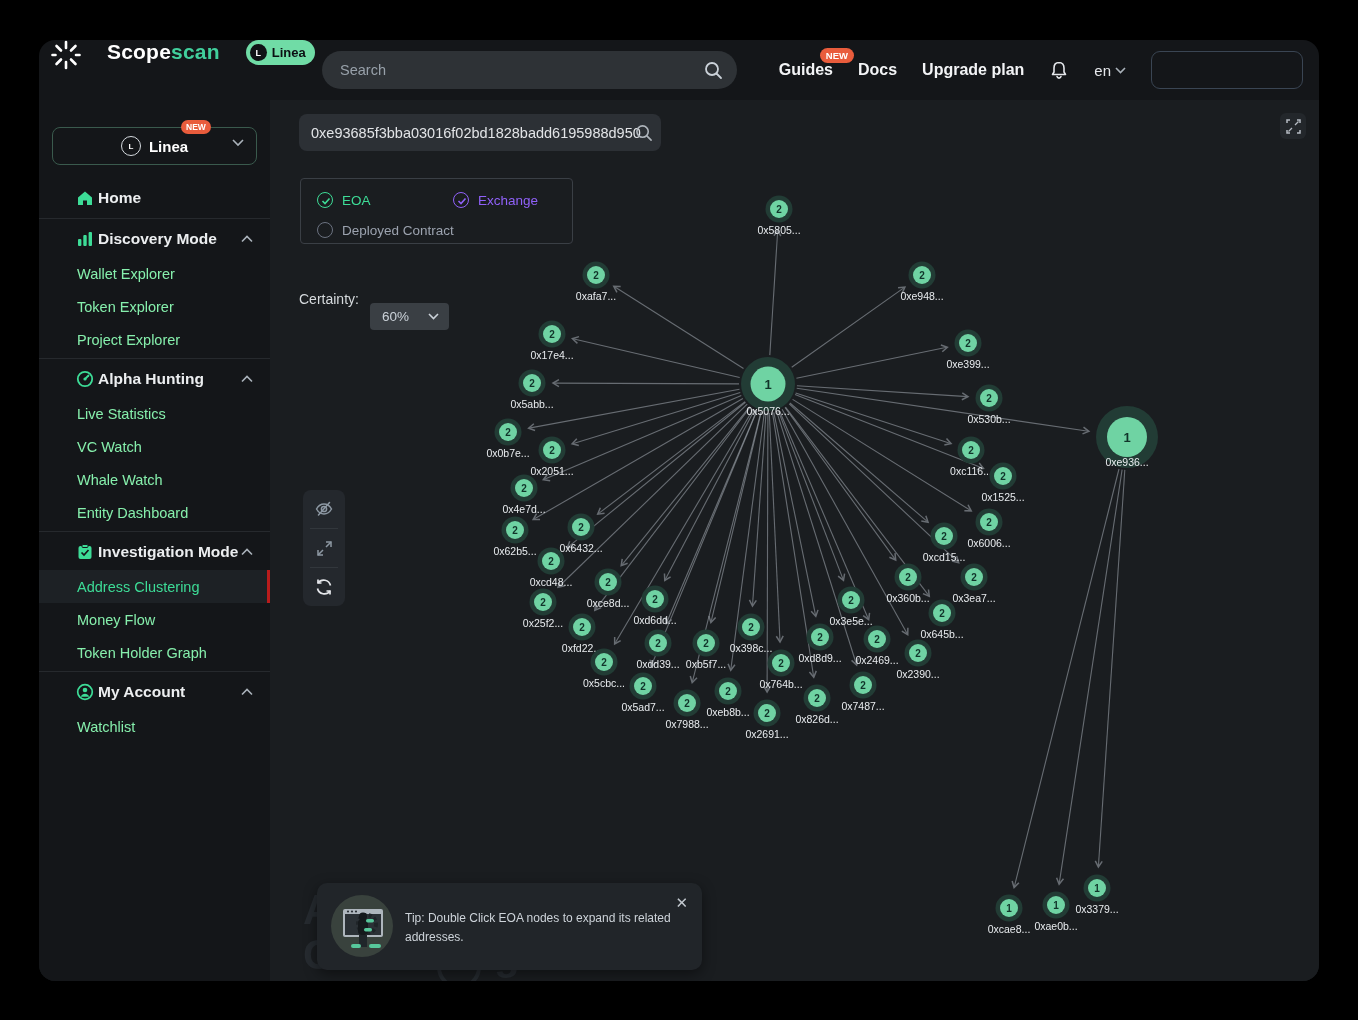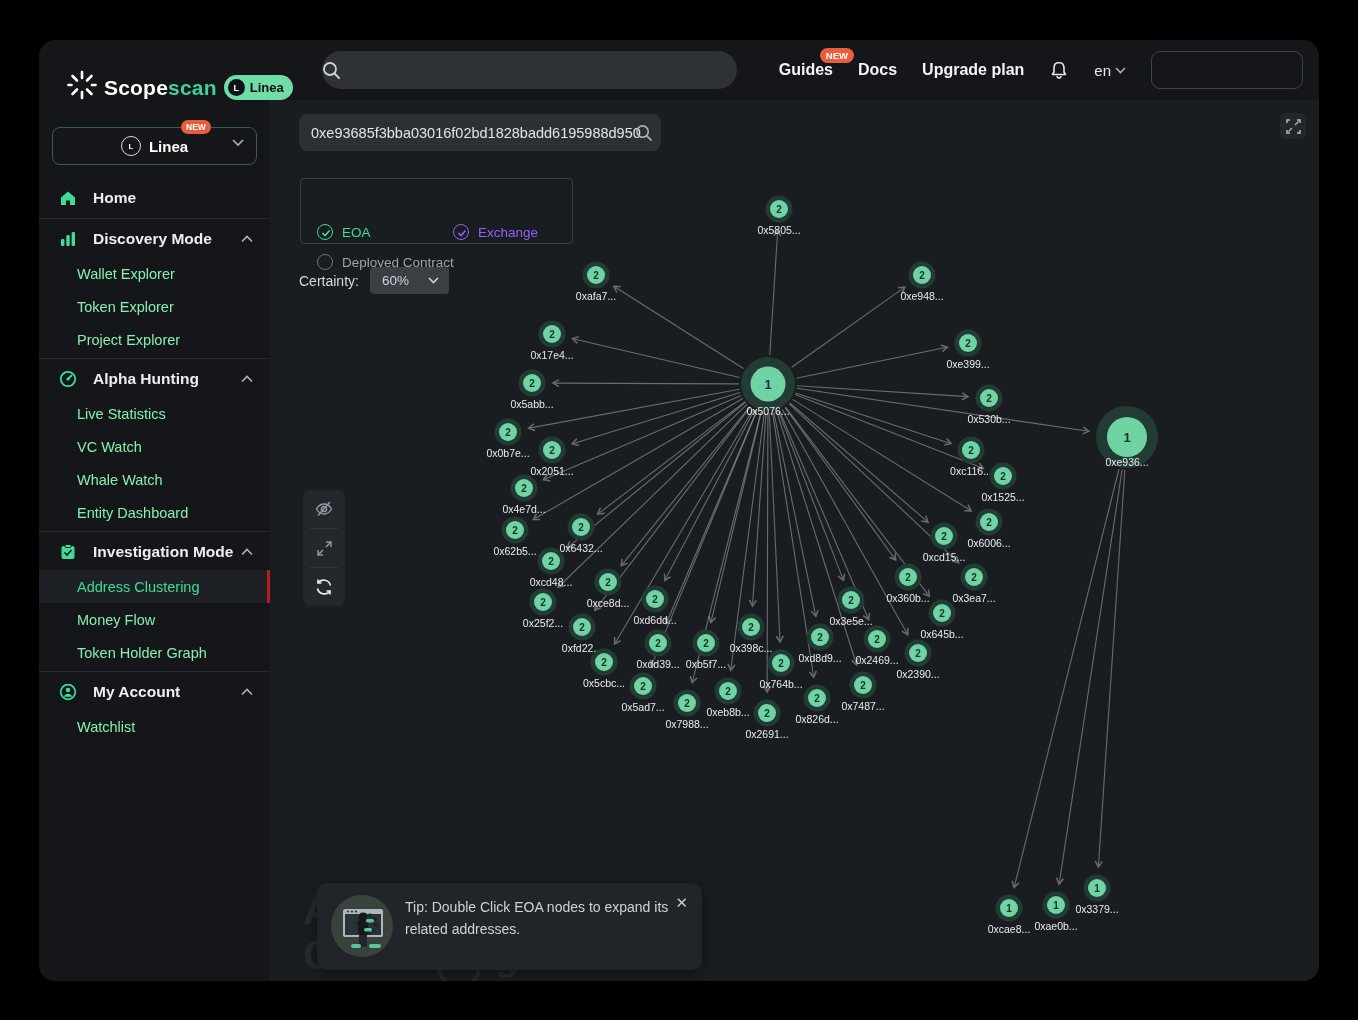--- a/index.html
+++ b/index.html
@@ -1,19 +1,19 @@
 <!DOCTYPE html>
 <html><head>
 <meta charset="utf-8">
 <style>
   html,body{margin:0;padding:0;width:1358px;height:1020px;background:#000;font-family:"Liberation Sans",sans-serif;overflow:hidden;}
   .window{position:absolute;left:39px;top:40px;width:1280px;height:941px;background:#141619;border-radius:16px;overflow:hidden;}
   
   .header{position:absolute;top:0;left:0;right:0;height:60px;display:flex;align-items:center;}
-  .logo{position:absolute;left:28px;top:0;height:60px;display:flex;align-items:flex-end;gap:7px;}
+  .logo{position:absolute;left:12px;top:0;height:60px;display:flex;align-items:flex-start;gap:26px;}
   .logo-text{font-size:21px;font-weight:bold;color:#fff;letter-spacing:.2px;}
   .logo-text .scan{color:#41cf9c;}
   .linea-pill{display:flex;align-items:center;gap:5px;background:#70dca6;border-radius:13px;height:25px;padding:0 9px 0 4px;}
   .linea-pill .dot{width:17px;height:17px;border-radius:50%;background:#101316;color:#fff;font-size:9px;font-weight:bold;display:flex;align-items:center;justify-content:center;}
   .linea-pill .txt{color:#0b0f12;font-size:13px;font-weight:bold;}
   .search{position:absolute;left:283px;top:11px;width:415px;height:38px;background:#2e3236;border-radius:19px;display:flex;align-items:center;}
   .search input{flex:1;background:transparent;border:none;outline:none;color:#e5e7eb;font-size:14.5px;padding:0 10px 0 18px;font-family:inherit;}
   .search input::placeholder{color:#98a1aa;}
   .search .mag{margin-right:14px;}
   .nav{position:absolute;right:16px;top:0;height:60px;display:flex;align-items:center;gap:25px;}
@@ -23,55 +23,55 @@
   .lang{display:flex;align-items:center;gap:4px;color:#e5e7eb;font-size:15px;}
   .empty-btn{width:150px;height:36px;border:1px solid #3a4553;border-radius:9px;background:transparent;}
   
   .sidebar{position:absolute;top:60px;left:0;width:231px;bottom:0;background:#141619;border-right:1px solid #24282c;}
   .network-btn{position:relative;margin:27px 13px 0 13px;height:36px;border:1px solid #3a5a4d;border-radius:8px;display:flex;align-items:center;justify-content:center;gap:8px;cursor:pointer;}
   .network-btn .ring{width:18px;height:18px;border-radius:50%;border:1.5px solid #d5dadf;color:#fff;font-size:8px;font-weight:bold;display:flex;align-items:center;justify-content:center;}
   .network-btn .name{color:#fff;font-size:15px;font-weight:bold;}
   .network-btn .nb{position:absolute;top:-8px;left:128px;background:#e95c3c;color:#fff;font-size:8.5px;font-weight:bold;border-radius:7px;padding:2px 5px;}
   .network-btn .chev{position:absolute;right:12px;top:11px;}
   .side-list{position:absolute;top:80px;left:0;right:0;}
-  .srow{display:flex;align-items:center;height:36px;padding-left:20px;gap:16px;cursor:pointer;position:relative;}
+  .srow{display:flex;align-items:center;height:36px;padding-left:37px;gap:4px;cursor:pointer;position:relative;}
   .srow .lbl{color:#eceef0;font-size:15.5px;font-weight:bold;}
   .srow .chev-up{position:absolute;right:17px;}
   .subrow{display:flex;align-items:center;height:33px;padding-left:38px;cursor:pointer;color:#86efac;font-size:14.5px;}
   .subrow.selected{background:#1d2125;color:#3ddc97;border-right:3px solid #b91c1c;}
   .sdiv{height:1px;background:#26292d;margin:2px 0;}
   
   .main{position:absolute;top:60px;left:231px;right:0;bottom:0;background:#1a1d20;}
   .graph-svg{position:absolute;left:0;top:0;width:1049px;height:881px;z-index:2;}
   svg text{font-family:"Liberation Sans",sans-serif;}
   .addr-box{position:absolute;left:29px;top:14px;width:362px;height:37px;background:#2c3035;border-radius:8px;display:flex;align-items:center;z-index:3;}
   .addr-box input{flex:1;min-width:0;background:transparent;border:none;outline:none;color:#e2e4e7;font-size:14.5px;padding:0 0 0 12px;font-family:inherit;}
   .addr-box .mag{margin-right:8px;margin-left:-26px;}
   .fs-btn{position:absolute;right:13px;top:13px;width:26px;height:26px;background:#23272b;border-radius:6px;display:flex;align-items:center;justify-content:center;z-index:3;cursor:pointer;}
   .legend{position:absolute;left:30px;top:78px;width:271px;height:64px;border:1px solid #3a3f45;border-radius:4px;z-index:3;}
-  .leg-item{position:absolute;display:flex;align-items:center;gap:9px;font-size:13.5px;cursor:pointer;margin-top:32px;}
+  .leg-item{position:absolute;display:flex;align-items:center;gap:9px;font-size:13.5px;cursor:pointer;}
   .leg-eoa{left:16px;top:13px;color:#3ddc97;}
   .leg-ex{left:152px;top:13px;color:#9061f9;}
   .leg-dep{left:16px;top:43px;color:#9ca3af;}
   .circ{width:16px;height:16px;border-radius:50%;box-sizing:border-box;}
   .circ.green{border:1.5px solid #3ddc97;}
   .circ.purple{border:1.5px solid #9061f9;}
   .circ.gray{border:1.5px solid #6b7280;}
   .certainty{position:absolute;left:29px;top:167px;display:flex;align-items:center;gap:11px;z-index:3;}
   .certainty .clbl{color:#d6dadd;font-size:14px;text-align:center;}
-  .cert-dd{width:79px;height:27px;background:#3a3f44;border-radius:4px;display:flex;align-items:center;justify-content:space-between;padding:0 10px 0 12px;box-sizing:border-box;cursor:pointer;}
+  .cert-dd{width:79px;height:27px;background:#3a3f44;border-radius:4px;display:flex;align-items:center;justify-content:space-between;padding:0 10px 0 12px;box-sizing:border-box;cursor:pointer;margin-top:36px;}
   .cert-dd .val{color:#cbd2d9;font-size:13.5px;}
   .toolbar{position:absolute;left:33px;top:390px;width:42px;background:#24282d;border-radius:8px;z-index:3;}
   .tool{height:38px;display:flex;align-items:center;justify-content:center;cursor:pointer;}
   .tdiv{height:1px;background:#32373c;margin:0 7px;}
   .watermark{position:absolute;left:33px;top:788px;z-index:1;color:#262b30;font-size:42px;font-weight:bold;line-height:1.06;letter-spacing:1px;}
   .wm-ring{position:absolute;left:167px;top:845px;width:36px;height:36px;border:4px solid #262b30;border-radius:50%;z-index:1;}
   .tip{position:absolute;left:47px;top:783px;width:385px;height:87px;background:#212529;border-radius:10px;box-shadow:0 4px 14px rgba(0,0,0,.45);z-index:5;}
   .tip-ill{position:absolute;left:14px;top:12px;width:62px;height:62px;border-radius:50%;background:#39423d;overflow:hidden;}
-  .tip-text{position:absolute;left:88px;top:14px;width:266px;color:#cdd3d9;font-size:14px;line-height:1.55;}
+  .tip-text{position:absolute;left:88px;top:26px;width:266px;color:#cdd3d9;font-size:12px;line-height:1.55;}
   .tip-x{position:absolute;right:14px;top:12px;color:#c3c9cf;font-size:15px;cursor:pointer;line-height:1;}
 </style>
 </head>
 <body>
 
 <div class="window">
 
   <div class="header">
     <div class="logo">
       <svg width="30" height="30" viewBox="0 0 30 30">
@@ -86,20 +86,21 @@
             <line x1="25" y1="15" x2="28.5" y2="15"></line>
         </g>
       </svg>
       <span class="logo-text"><span>Scope</span><span class="scan">scan</span></span>
       <span class="linea-pill">
         <span class="dot">L</span>
         <span class="txt">Linea</span>
       </span>
     </div>
     <div class="search">
+      <input type="text" placeholder="Search" style="">
       <svg class="mag" width="19" height="19" viewBox="0 0 19 19">
         <circle cx="8" cy="8" r="6" fill="none" stroke="#cbd2d9" stroke-width="1.8"></circle>
         <line x1="12.5" y1="12.5" x2="17" y2="17" stroke="#cbd2d9" stroke-width="1.8" stroke-linecap="round"></line>
       </svg>
     </div>
     <div class="nav">
       <span class="guides-wrap">
         <span class="nav-link">Guides</span>
         <span class="badge-new">NEW</span>
       </span>

